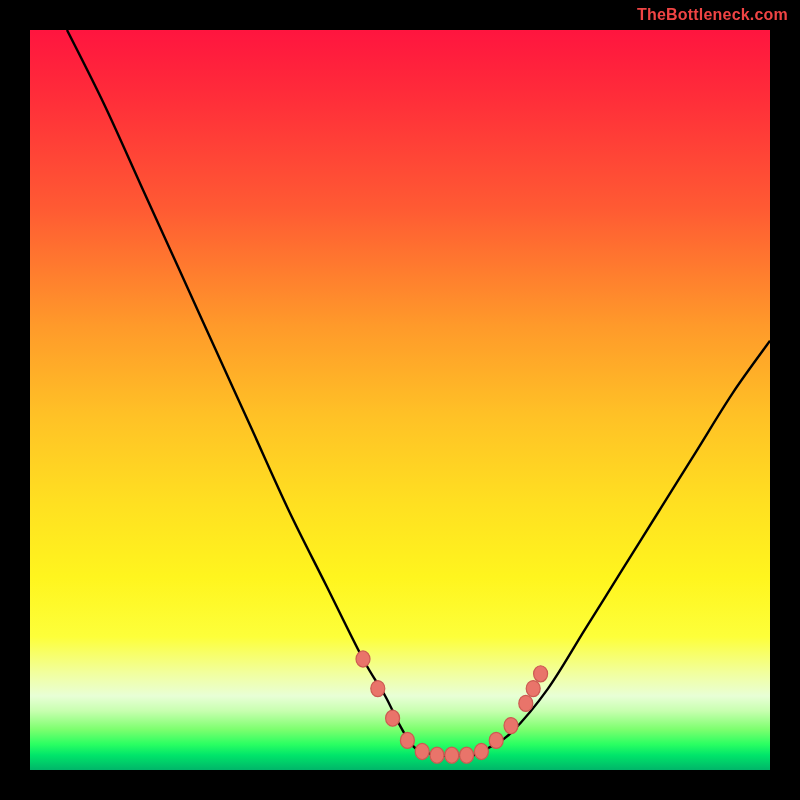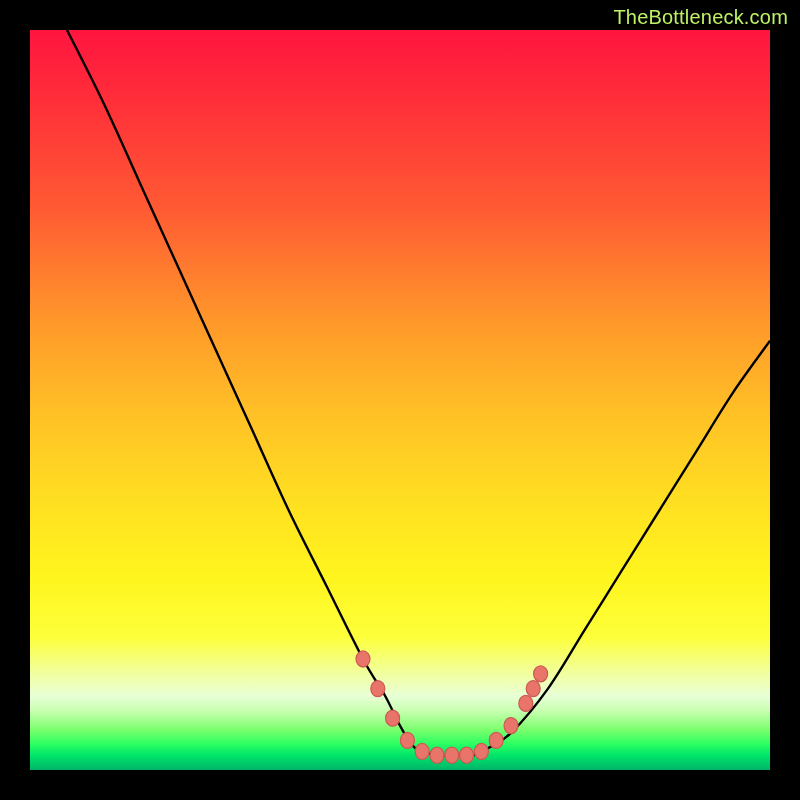--- a/index.html
+++ b/index.html
@@ -39,23 +39,23 @@
       #7dff6f 94.5%,
       #2bff62 96.5%,
       #00e56a 98%,
       #00b569 100%
     );
   }
   .watermark {
     position: absolute;
     top: 6px;
     right: 12px;
-    color: #bef264;
-    font-size: 20px;
-    font-weight: 400;
+    color: #ef4444;
+    font-size: 16px;
+    font-weight: 700;
     letter-spacing: 0.2px;
     user-select: none;
   }
   svg.curve {
     position: absolute;
     inset: 0;
   }
   
   .marker {
     fill: #e9746a;

